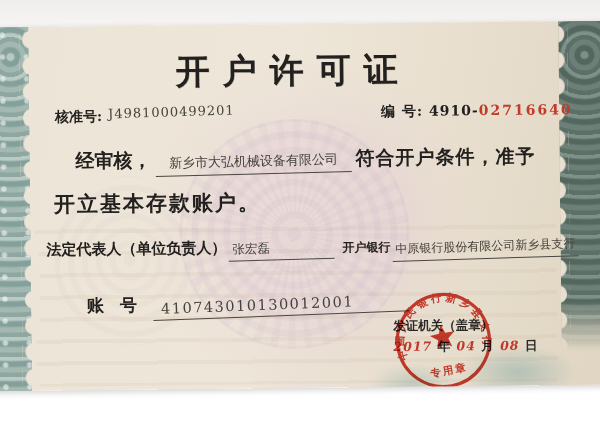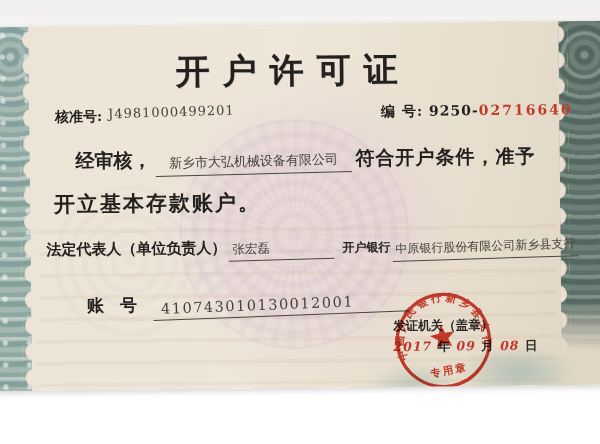--- a/index.html
+++ b/index.html
@@ -122,21 +122,21 @@
   <div class="border-right"></div>
 
   <div class="title printed">开户许可证</div>
 
   <div class="row row-approval printed">
     <span>核准号:</span><span class="approval-num fill">J4981000499201</span>
   </div>
 
   <div class="row row-serial printed">
     <span>编 号:</span>
-    <span>9250-</span><span class="serial-red">02716640</span>
+    <span>4910-</span><span class="serial-red">02716640</span>
   </div>
 
   <div class="row row-review printed">
     <span>经审核，</span><span class="u-company fill">新乡市大弘机械设备有限公司</span><span class="review-suffix">符合开户条件，准予</span>
   </div>
 
   <div class="row row-open printed">开立基本存款账户。</div>
 
   <div class="row row-rep printed">
     <span>法定代表人（单位负责人）</span><span class="u-name fill">张宏磊</span><span class="bank-label">开户银行</span><span class="u-bank fill">中原银行股份有限公司新乡县支行</span>
@@ -144,21 +144,21 @@
 
   <div class="row row-acct printed">
     <span class="acct-label">账号</span><span class="u-acct fill">410743010130012001</span>
   </div>
 
   <div class="issuer">
     <div>发证机关（盖章）</div>
     <div class="date-line">
       <span class="stamp-num">2017</span>
       <span>年</span>
-      <span class="stamp-num">09</span>
+      <span class="stamp-num">04</span>
       <span>月</span>
       <span class="stamp-num">08</span>
       <span>日</span>
     </div>
   </div>
 
   <svg class="seal" viewBox="0 0 100 100">
     <circle cx="50" cy="50" r="46" fill="none" stroke="#cf2817" stroke-width="3.2"></circle>
     <path id="sealArc" d="M 12,63 A 40 40 0 1 1 88,63" fill="none"></path>
     <text font-size="10.5" letter-spacing="3.4" fill="#cf2817" font-weight="bold" font-family="DejaVu Serif, Liberation Serif, serif">

